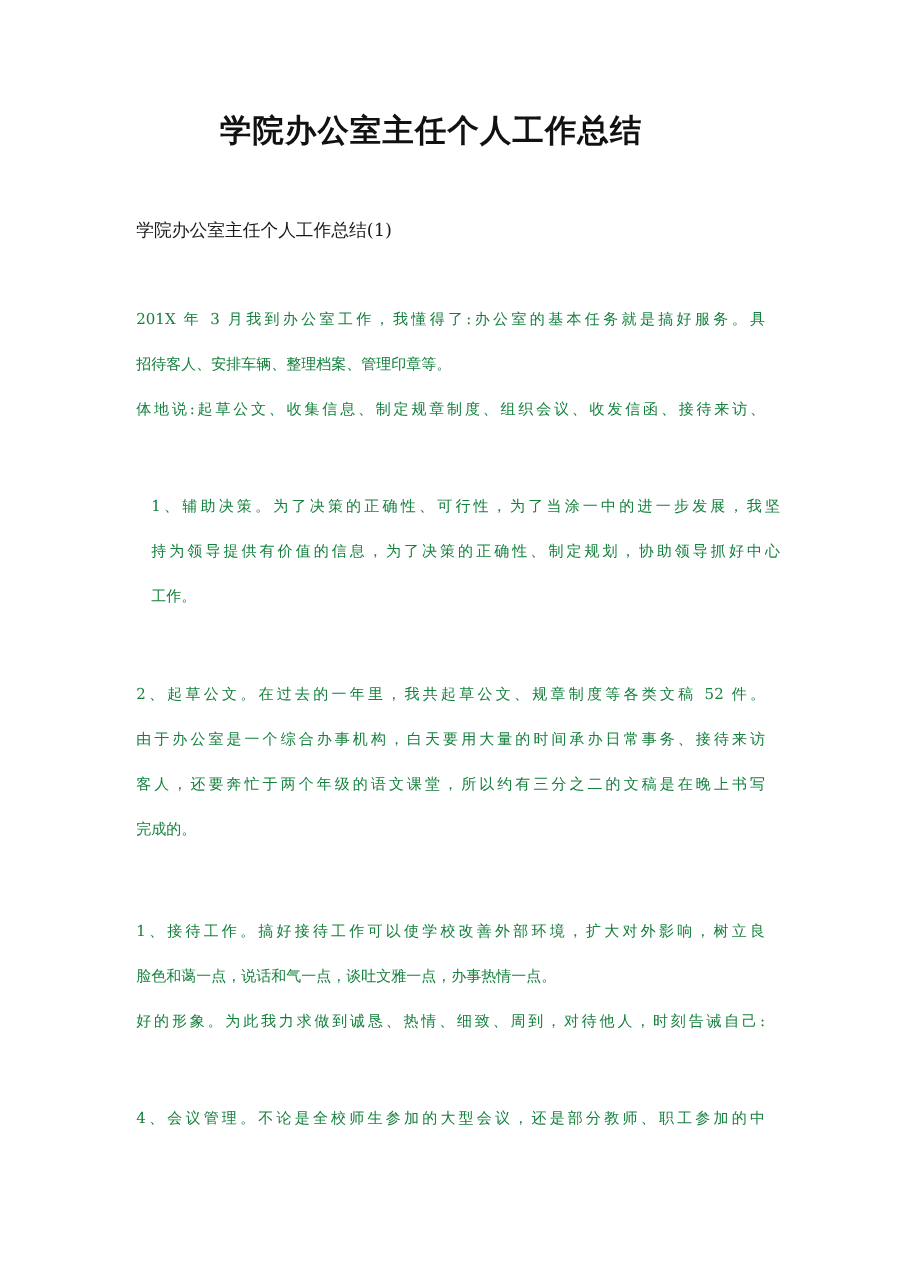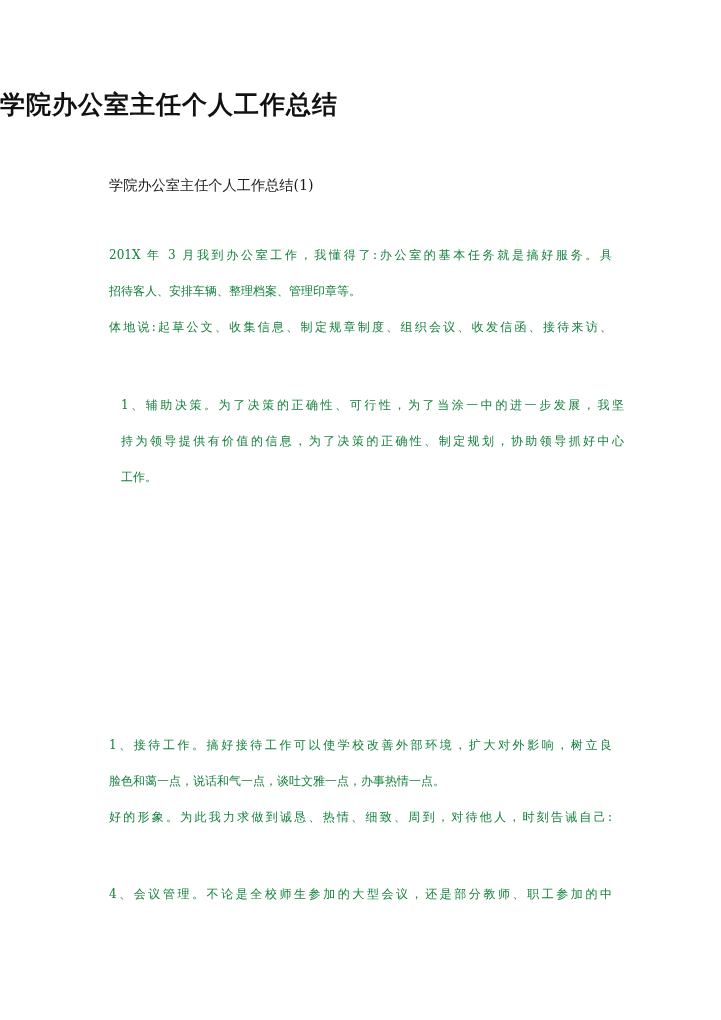--- a/index.html
+++ b/index.html
@@ -17,24 +17,24 @@
     }
     .page {
       position: absolute;
       left: 0; top: 0;
       width: 721px;
       height: 1020px;
       background: #fff;
     }
     .title {
       position: absolute;
-      left: 0;
+      left: 12px;
       top: 88px;
       width: 666px;
-      text-align: left;
+      text-align: center;
       font-size: 25px;
       font-weight: bold;
       letter-spacing: 1px;
       line-height: 34px;
       color: #111;
     }
     .subtitle {
       position: absolute;
       left: 109px;
       top: 175px;
@@ -74,20 +74,26 @@
     <span class="line last">招待客人、安排车辆、整理档案、管理印章等。</span>
     <span class="line">体地说:起草公文、收集信息、制定规章制度、组织会议、收发信函、接待来访、</span>
   </div>
 
   <div class="para" style="top:395px;margin-left:12px;">
     <span class="line"> 1、辅助决策。为了决策的正确性、可行性，为了当涂一中的进一步发展，我坚</span>
     <span class="line">持为领导提供有价值的信息，为了决策的正确性、制定规划，协助领导抓好中心</span>
     <span class="line last">工作。</span>
   </div>
 
+  <div class="para" style="top:545px;">
+    <span class="line"> 2、起草公文。在过去的一年里，我共起草公文、规章制度等各类文稿 52 件。</span>
+    <span class="line">由于办公室是一个综合办事机构，白天要用大量的时间承办日常事务、接待来访</span>
+    <span class="line">客人，还要奔忙于两个年级的语文课堂，所以约有三分之二的文稿是在晚上书写</span>
+    <span class="line last">完成的。</span>
+  </div>
 
   <div class="para" style="top:735px;">
     <span class="line"> 1、接待工作。搞好接待工作可以使学校改善外部环境，扩大对外影响，树立良</span>
     <span class="line last">脸色和蔼一点，说话和气一点，谈吐文雅一点，办事热情一点。</span>
     <span class="line">好的形象。为此我力求做到诚恳、热情、细致、周到，对待他人，时刻告诫自己:</span>
   </div>
 
   <div class="para" style="top:884px;">
     <span class="line"> 4、会议管理。不论是全校师生参加的大型会议，还是部分教师、职工参加的中</span>
   </div>

